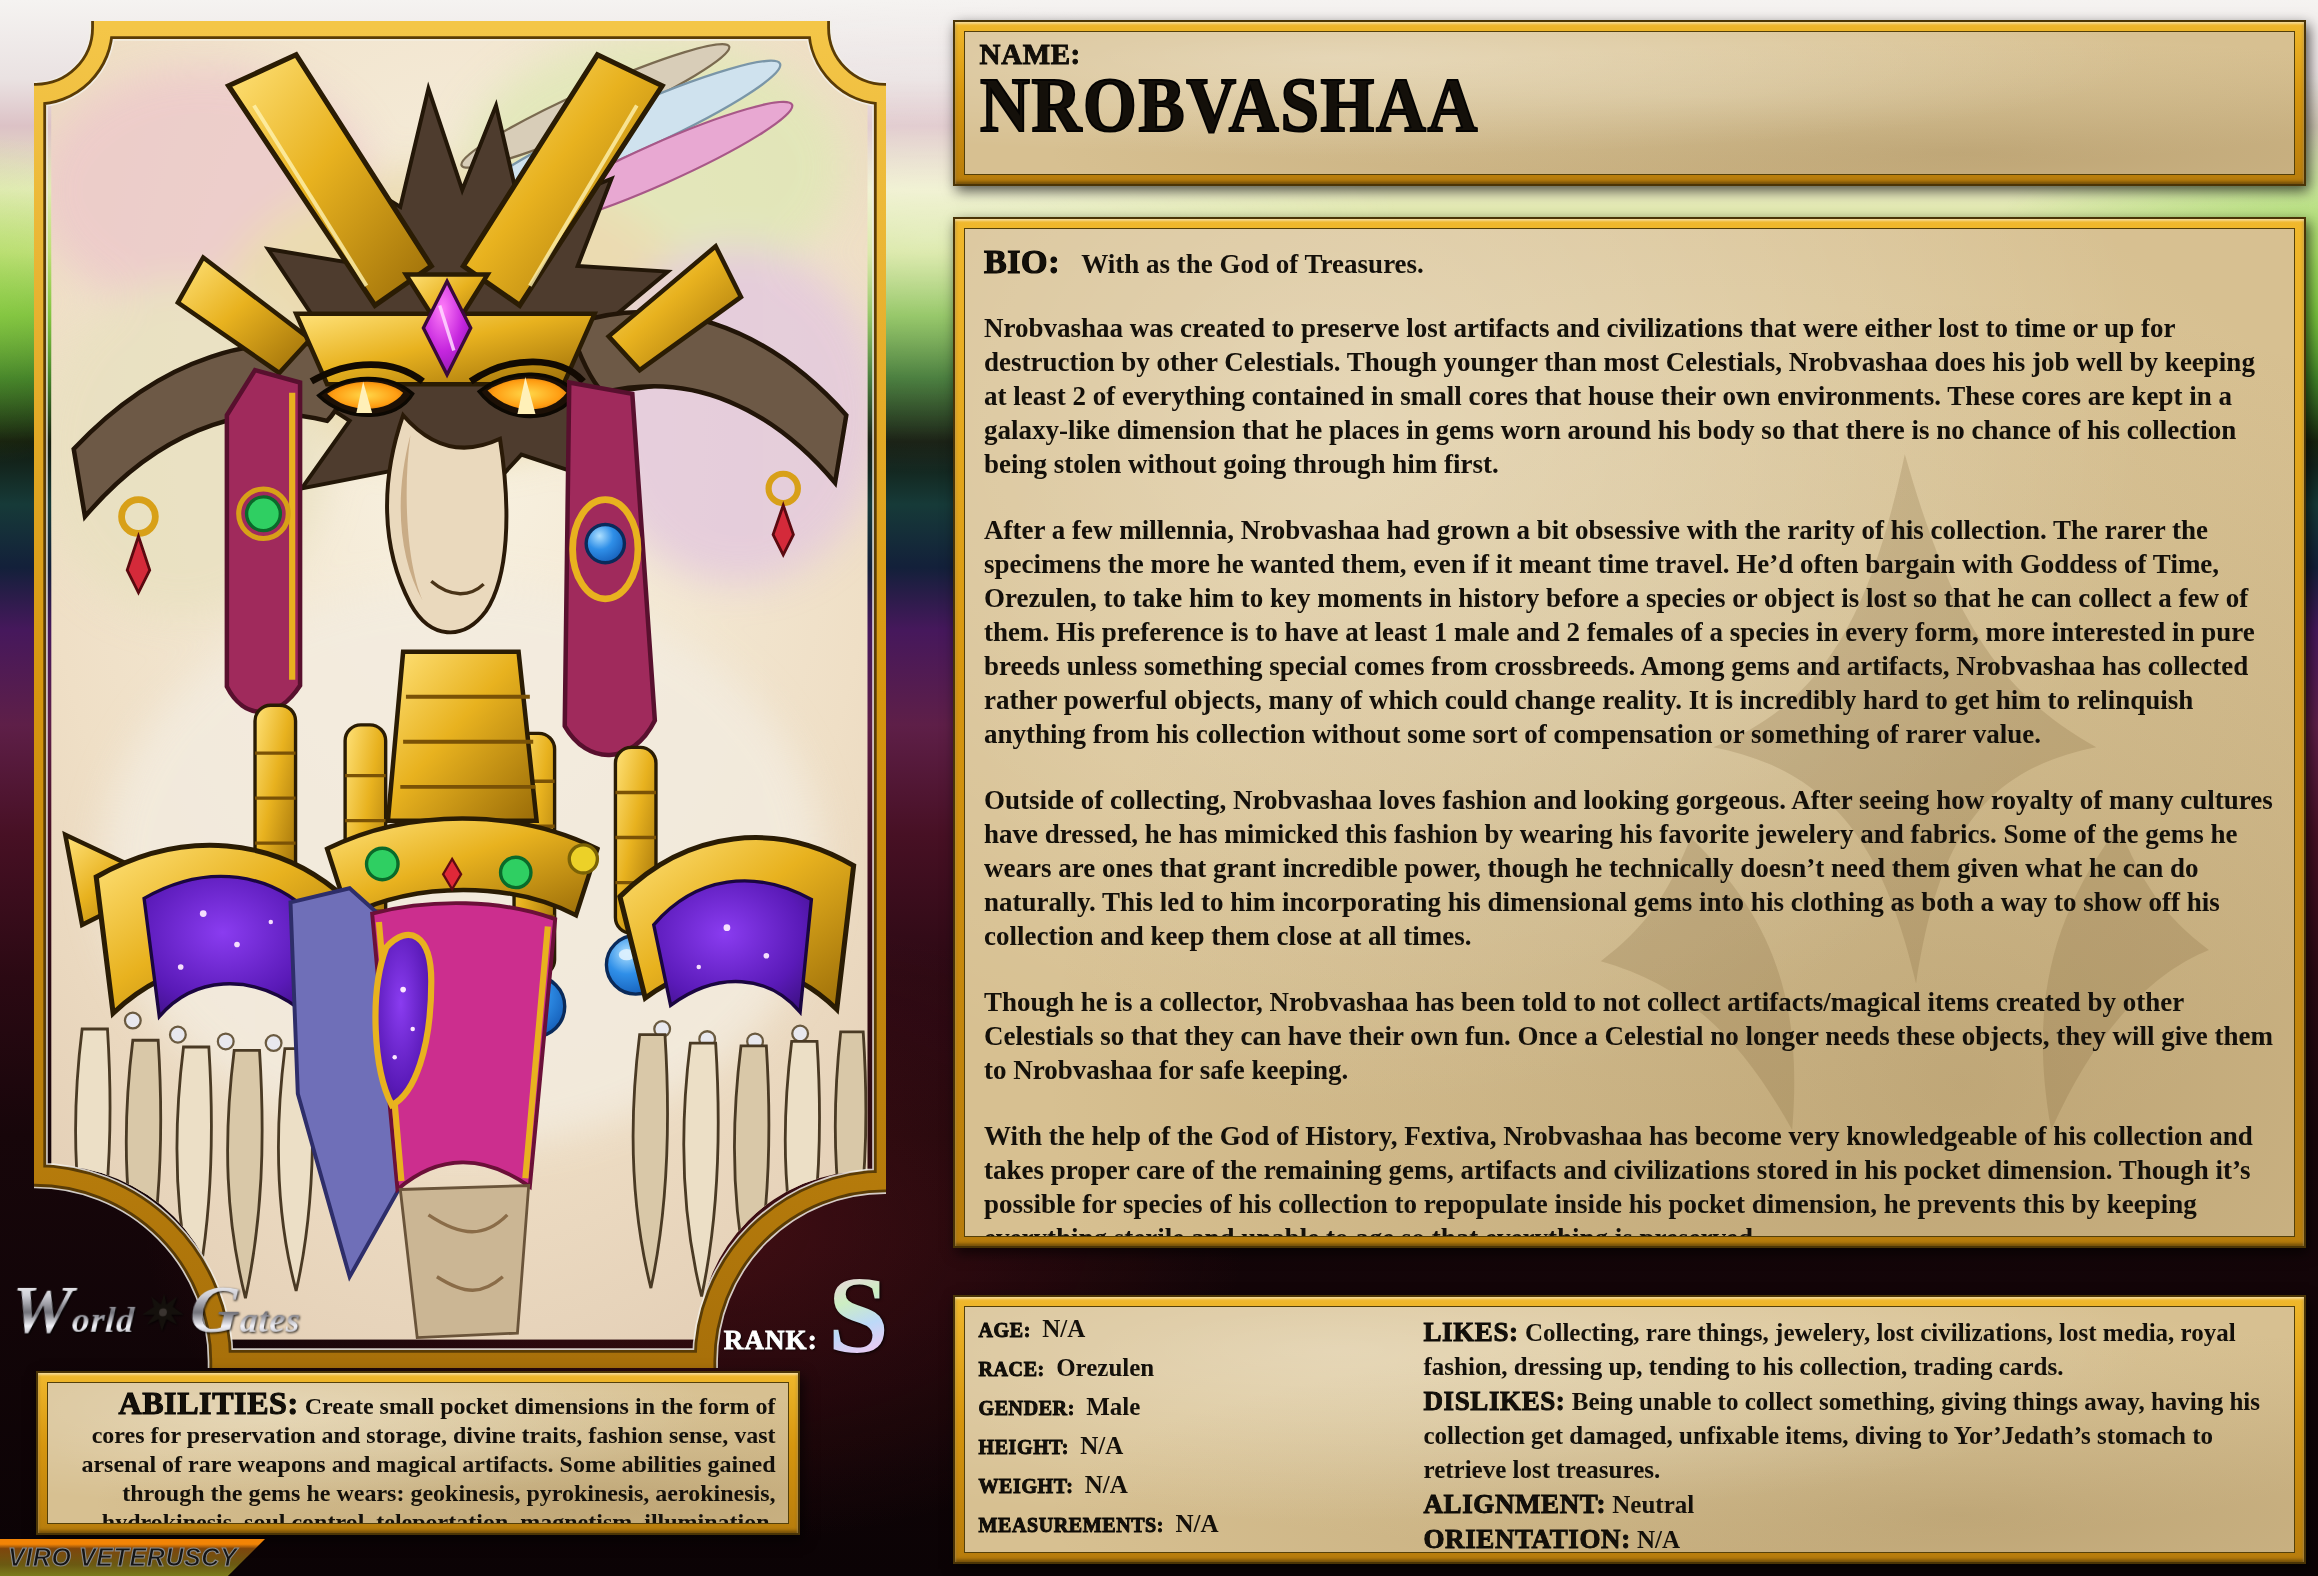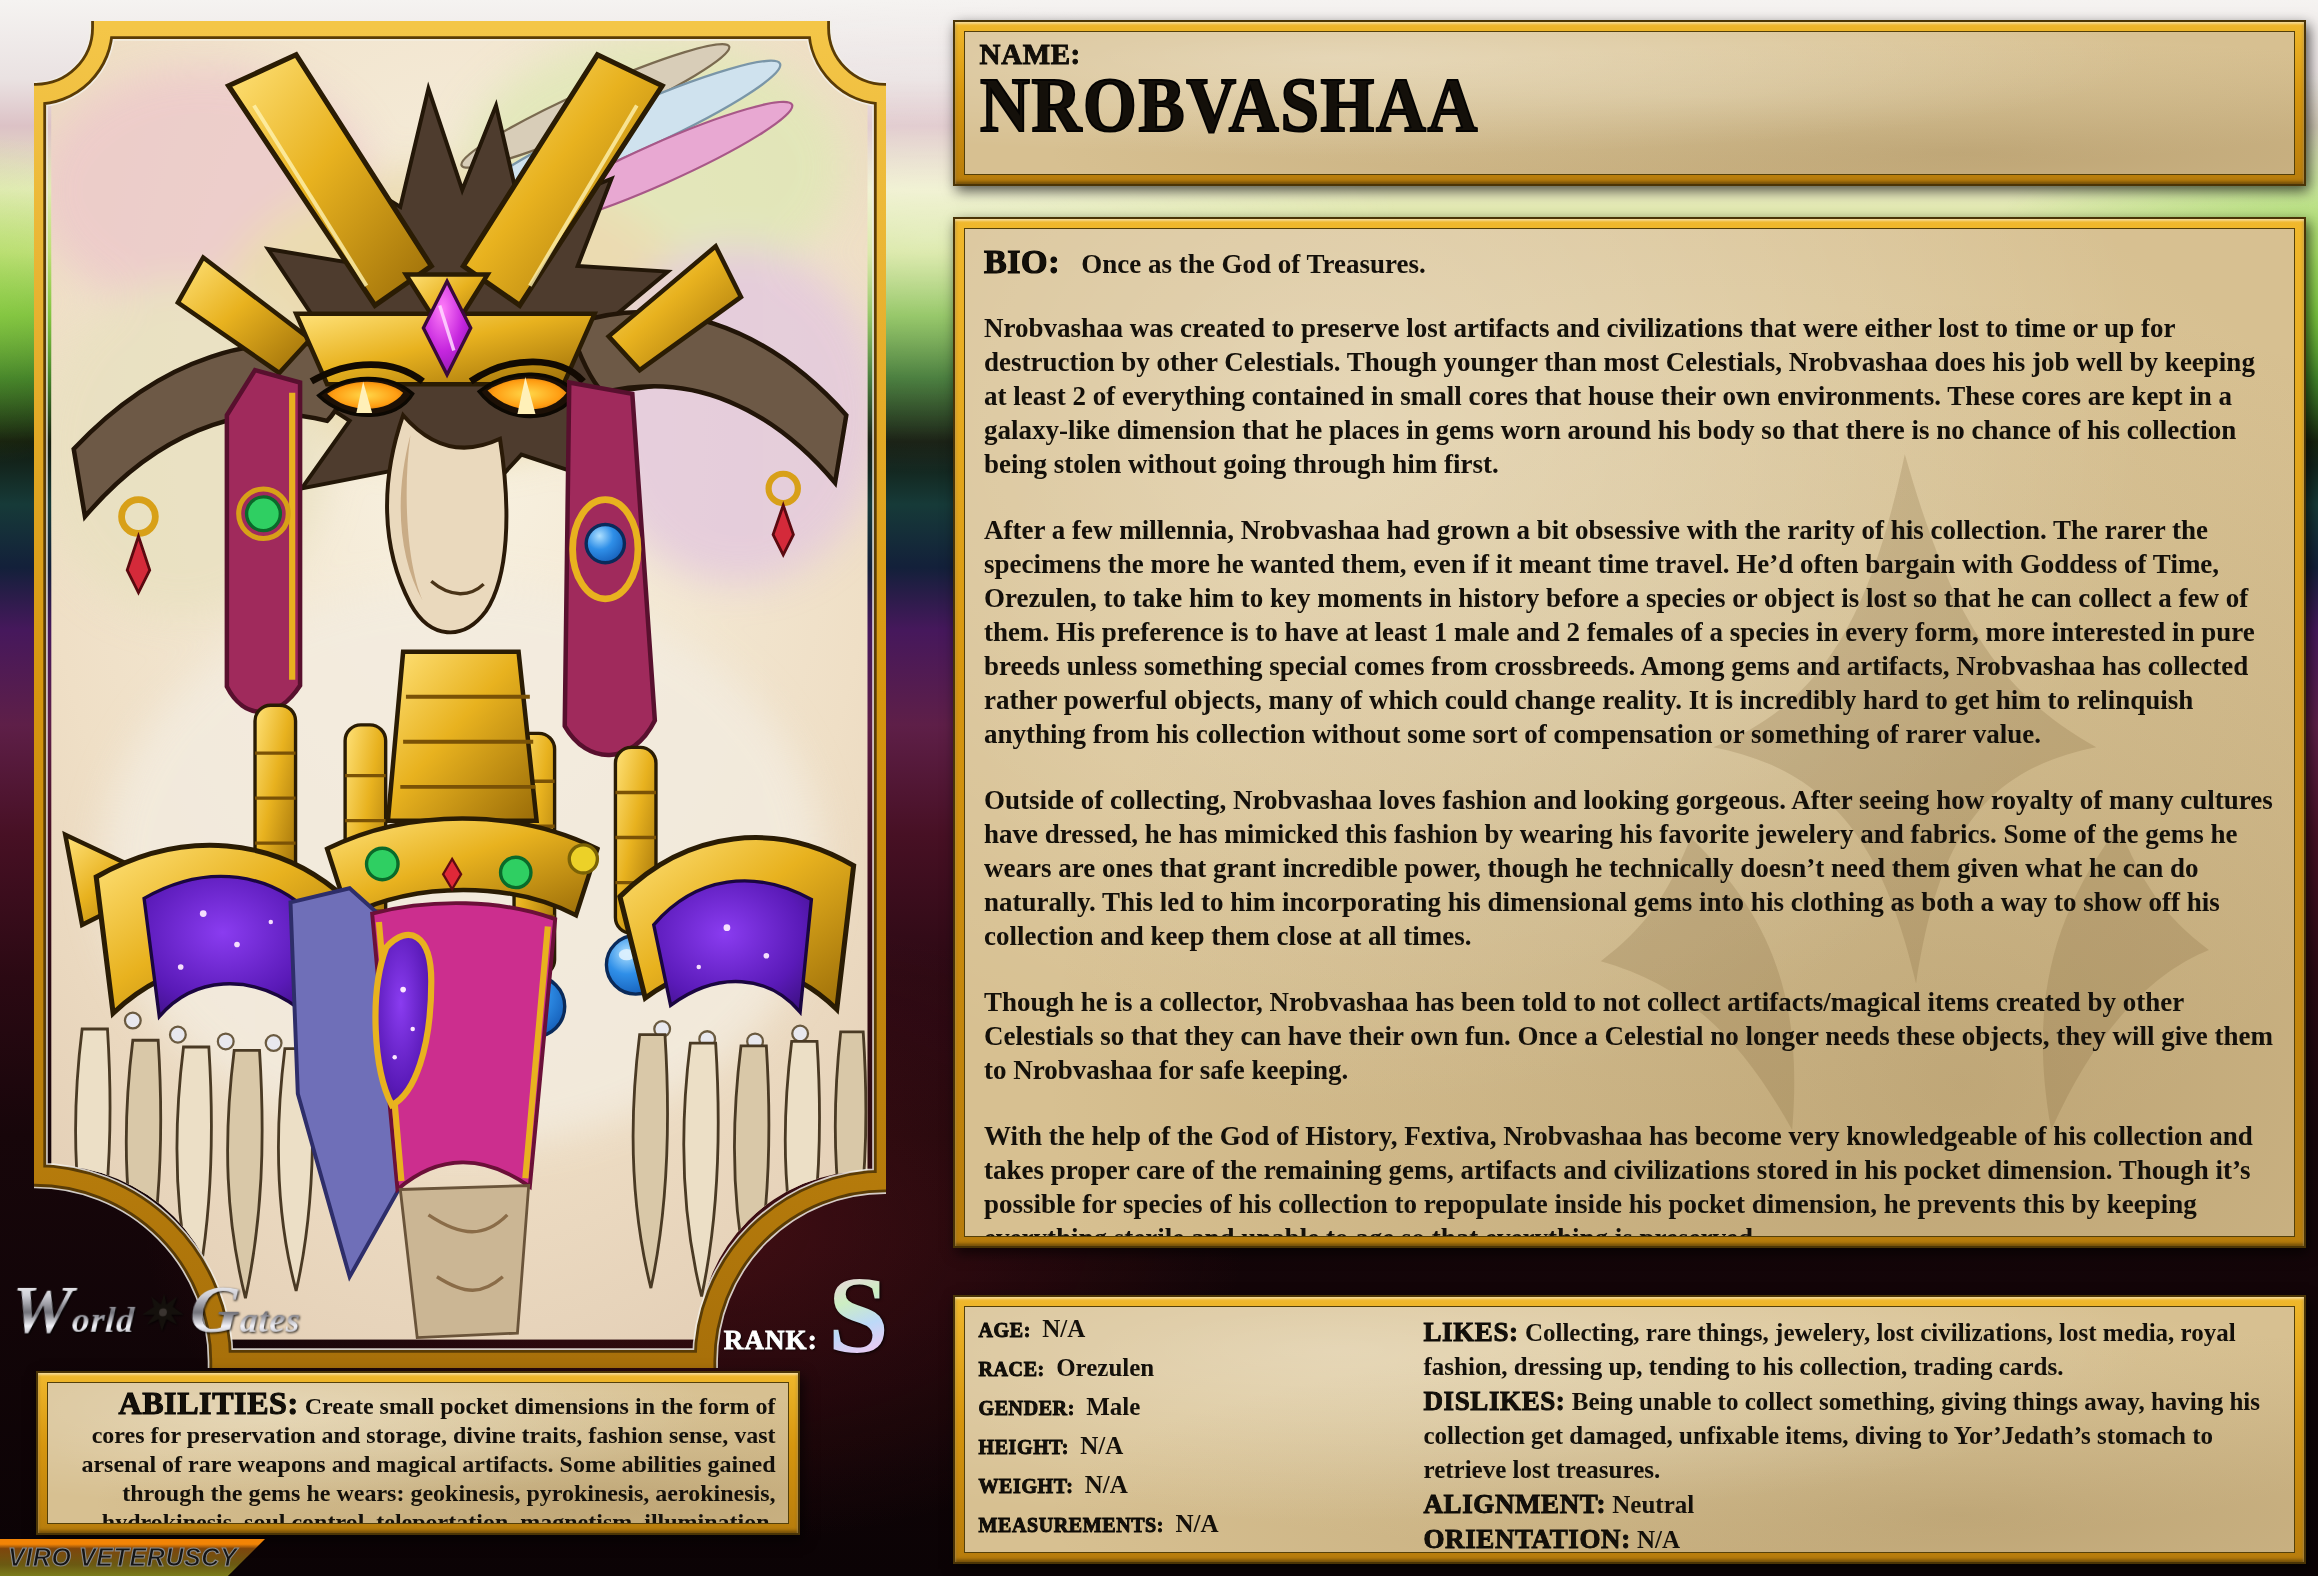--- a/index.html
+++ b/index.html
@@ -335,21 +335,21 @@
   <div class="parchment">
     <svg class="bio-emblem" width="648" height="704" viewBox="0 0 115 125">
       <g fill="#7a5f33">
         <path d="M58,2 C66,30 74,44 92,54 C72,58 64,70 60,96 C54,70 44,58 24,54 C44,46 52,30 58,2 Z"></path>
         <path d="M20,70 C34,84 40,98 38,122 C28,104 18,96 4,92 C12,86 16,80 20,70 Z"></path>
         <path d="M96,68 C84,84 80,100 84,122 C92,104 102,94 112,90 C104,84 100,78 96,68 Z"></path>
       </g>
     </svg>
     <div style="position:relative;z-index:2;">
       <span class="bio-label stencil">BIO:</span>
-      <span class="bio-intro serifbody">Once as the God of Treasures.</span>
+      <span class="bio-intro serifbody">With as the God of Treasures.</span>
     </div>
     <div class="bio-body serifbody">
       <p>Nrobvashaa was created to preserve lost artifacts and civilizations that were either lost to time or up for destruction by other Celestials. Though younger than most Celestials, Nrobvashaa does his job well by keeping at least 2 of everything contained in small cores that house their own environments. These cores are kept in a galaxy-like dimension that he places in gems worn around his body so that there is no chance of his collection being stolen without going through him first.</p>
       <p>After a few millennia, Nrobvashaa had grown a bit obsessive with the rarity of his collection. The rarer the specimens the more he wanted them, even if it meant time travel. He’d often bargain with Goddess of Time, Orezulen, to take him to key moments in history before a species or object is lost so that he can collect a few of them. His preference is to have at least 1 male and 2 females of a species in every form, more interested in pure breeds unless something special comes from crossbreeds. Among gems and artifacts, Nrobvashaa has collected rather powerful objects, many of which could change reality. It is incredibly hard to get him to relinquish anything from his collection without some sort of compensation or something of rarer value.</p>
       <p>Outside of collecting, Nrobvashaa loves fashion and looking gorgeous. After seeing how royalty of many cultures have dressed, he has mimicked this fashion by wearing his favorite jewelery and fabrics. Some of the gems he wears are ones that grant incredible power, though he technically doesn’t need them given what he can do naturally. This led to him incorporating his dimensional gems into his clothing as both a way to show off his collection and keep them close at all times.</p>
       <p>Though he is a collector, Nrobvashaa has been told to not collect artifacts/magical items created by other Celestials so that they can have their own fun. Once a Celestial no longer needs these objects, they will give them to Nrobvashaa for safe keeping.</p>
       <p>With the help of the God of History, Fextiva, Nrobvashaa has become very knowledgeable of his collection and takes proper care of the remaining gems, artifacts and civilizations stored in his pocket dimension. Though it’s possible for species of his collection to repopulate inside his pocket dimension, he prevents this by keeping everything sterile and unable to age so that everything is preserved.</p>
     </div>
   </div>
 </div>

